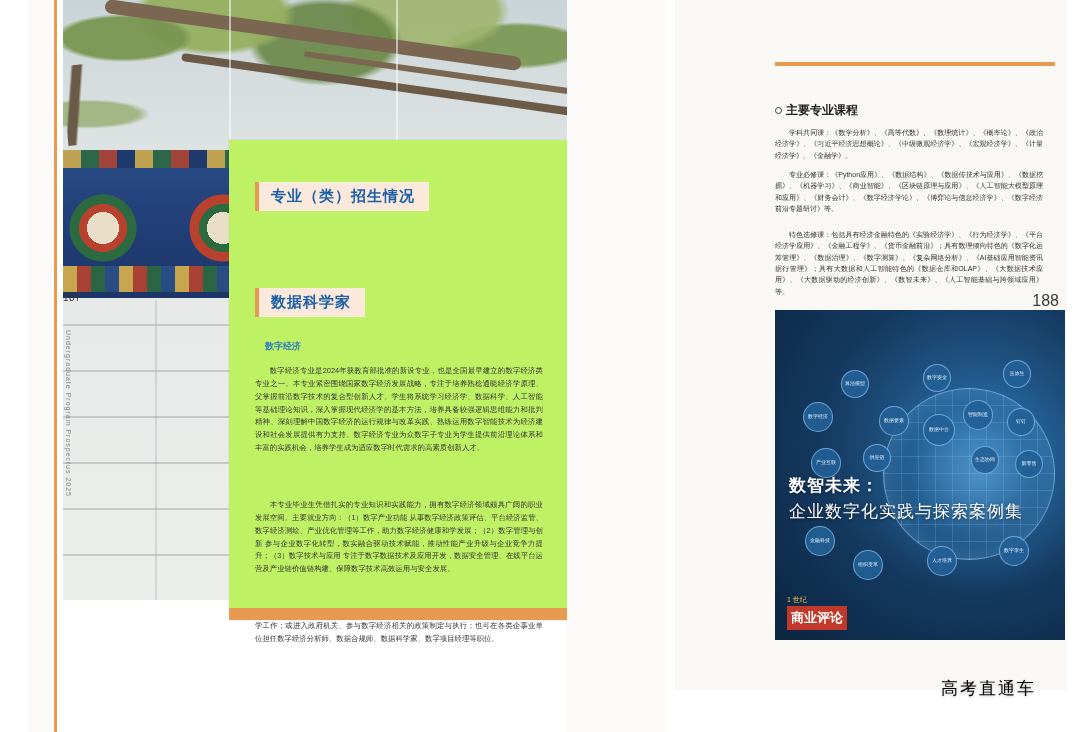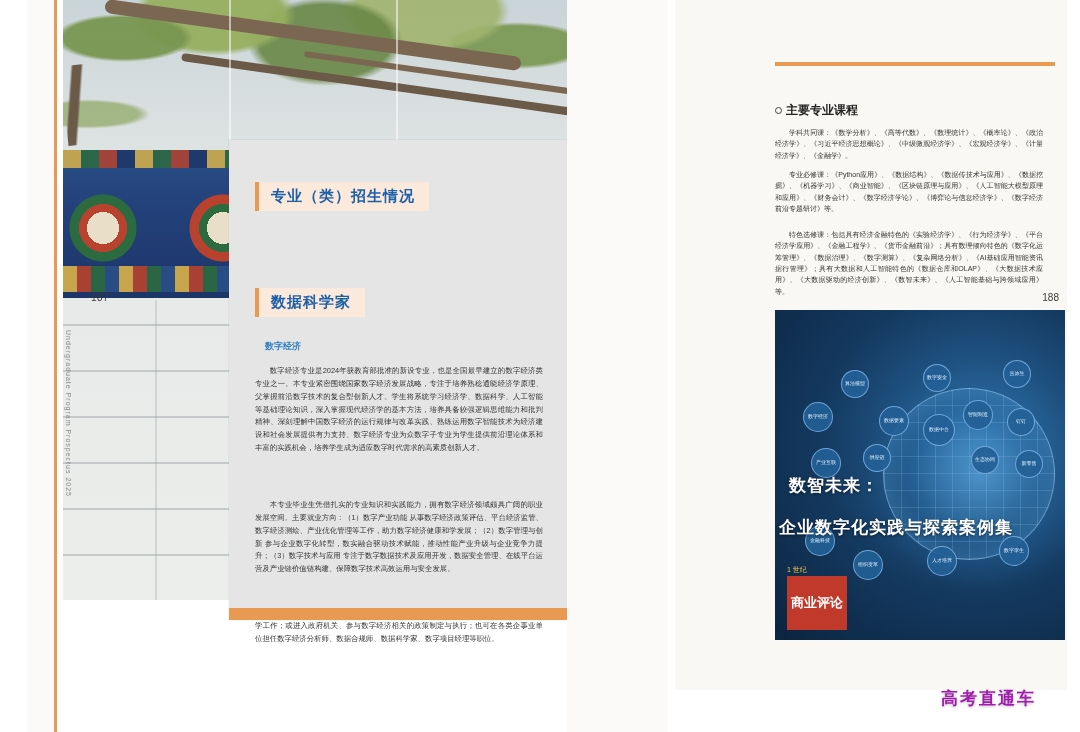--- a/index.html
+++ b/index.html
@@ -154,41 +154,40 @@
   }
 
   
   .pagenum-left {
     position: absolute;
     left: 6px;
     top: 292px;
     font-size: 10px;
     color: #3a3a3a;
     letter-spacing: .5px;
-    padding-left: 28px;
   }
   .side-label-left {
     position: absolute;
     left: 8px;
     top: 330px;
     font-size: 7px;
     color: #8a8a8a;
     writing-mode: vertical-rl;
     letter-spacing: 1px;
     white-space: nowrap;
   }
 
   
   .card-left {
     position: absolute;
     left: 172px;
     top: 140px;
     width: 340px;
     height: 480px;
-    background: #e5e5e5;
+    background: #bef264;
     box-shadow: 0 0 0 1px rgba(0,0,0,0.03);
   }
   .card-left .bottom-bar {
     position: absolute;
     left: 0; bottom: 0;
     width: 100%;
     height: 12px;
     background: #e89a52;
   }
 
@@ -251,21 +250,21 @@
     left: 108px;
     top: 62px;
     width: 280px;
     height: 4px;
     background: #e89a52;
   }
   .pagenum-right {
     position: absolute;
     right: 8px;
     top: 292px;
-    font-size: 10px;
+    font-size: 16px;
     color: #3a3a3a;
   }
   .side-label-right {
     position: absolute;
     right: 10px;
     top: 330px;
     font-size: 7px;
     color: #8a8a8a;
     writing-mode: vertical-rl;
     letter-spacing: 1px;
@@ -356,60 +355,59 @@
     left: 14px;
     top: 164px;
     color: #ffffff;
     font-size: 17px;
     font-weight: bold;
     letter-spacing: 1px;
     text-shadow: 0 1px 3px rgba(0,0,0,.55);
   }
   .bookcover .title-zh2 {
     position: absolute;
-    left: 4px;
+    left: 14px;
     top: 190px;
     color: #ffffff;
     font-size: 17px;
-    font-weight: bold;
+    font-weight: normal;
     letter-spacing: 1px;
     text-shadow: 0 1px 3px rgba(0,0,0,.55);
-    margin-top: 16px;
   }
   .bookcover .pub {
     position: absolute;
     left: 12px;
     bottom: 10px;
     width: 74px;
   }
   .bookcover .pub .t1 {
     color: #f0c24a;
     font-size: 7px;
     line-height: 1.1;
   }
   .bookcover .pub .t2 {
     color: #ffffff;
     font-size: 13px;
     font-weight: bold;
     background: #c0392b;
-    padding: 18px 4px;
+    padding: 3px 4px;
     display: inline-block;
     margin-top: 2px;
   }
 
   
   .watermark {
     position: absolute;
     right: 44px;
-    bottom: 22px;
+    bottom: 32px;
     font-size: 17px;
-    color: #a21caf;
+    color: #000000;
     letter-spacing: 2px;
     text-shadow: 0 1px 3px rgba(0,0,0,.25);
-    font-weight: 700;
+    font-weight: 400;
   }
 </style>
 </head>
 <body>
 
 <div id="root">
   <div class="spread">
 
     <div class="left-rule"></div>
     <div class="right-rule"></div>

